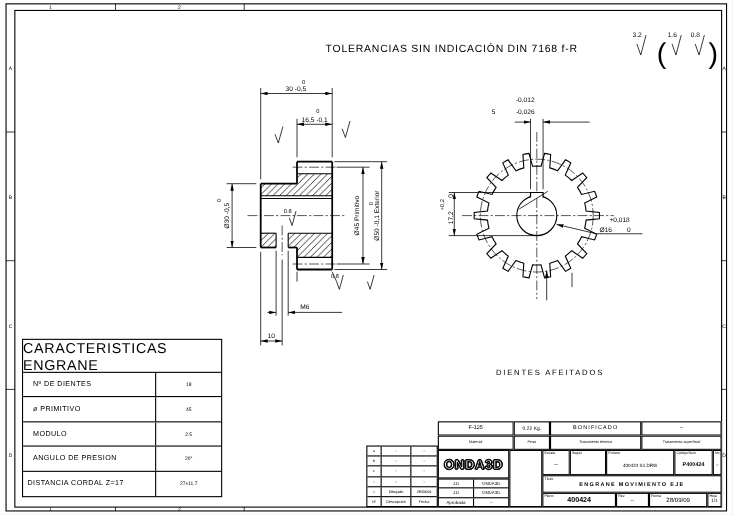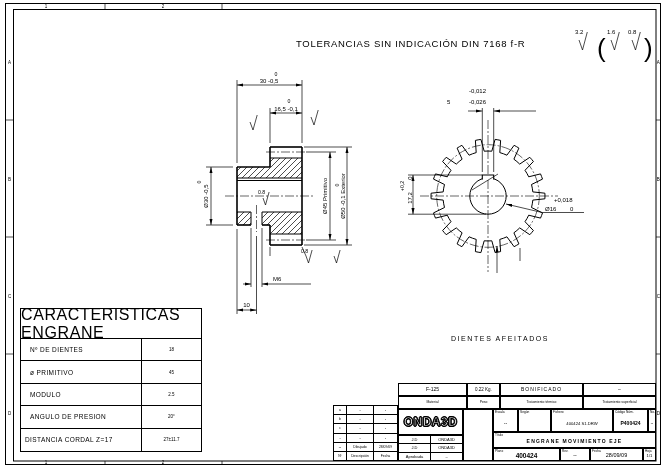--- a/index.html
+++ b/index.html
@@ -10,21 +10,21 @@
   .thn{stroke:#000;stroke-width:.7;fill:none;}
   .cl{stroke:#000;stroke-width:.6;fill:none;stroke-dasharray:9 2 2 2;}
   .dim{font-size:6px;}
   .dim-s{font-size:5.2px;}
   .zone{font-size:4.5px;}
   .hdr{font-size:9.5px;letter-spacing:.7px;}
   .paren{font-size:26px;font-weight:100;}
   .note-t{font-size:7px;letter-spacing:1.6px;}
   
   .ct{position:absolute;left:20px;top:308px;width:182px;border:1.5px solid #000;box-sizing:border-box;background:#fff;}
-  .ct-h{height:30px;border-bottom:1.5px solid #000;display:flex;align-items:center;justify-content:center;font-size:16px;letter-spacing:.6px;box-sizing:border-box;}
+  .ct-h{height:30px;border-bottom:1.5px solid #000;display:flex;align-items:center;justify-content:center;font-size:13px;letter-spacing:.6px;box-sizing:border-box;}
   .ct-r{display:flex;height:22.4px;border-bottom:1px solid #000;box-sizing:border-box;}
   .ct-r:last-child{border-bottom:none;}
   .ct-l{width:121px;border-right:1px solid #000;display:flex;align-items:center;padding-left:9px;font-size:6.5px;letter-spacing:.4px;box-sizing:border-box;}
   .ct-v{flex:1;display:flex;align-items:center;justify-content:center;font-size:4.5px;}
   
   .tb{position:absolute;left:333px;top:383px;width:323px;height:78px;}
   .cell{position:absolute;border:1px solid #000;box-sizing:border-box;background:#fff;overflow:hidden;}
   .cell .lbl{position:absolute;left:1px;top:0;font-size:3.2px;color:#000;white-space:nowrap;}
   .cell .val{position:absolute;left:0;right:0;top:45%;transform:translateY(-50%);text-align:center;font-size:5px;white-space:nowrap;}
   .cell .val.lo{top:62%;}

